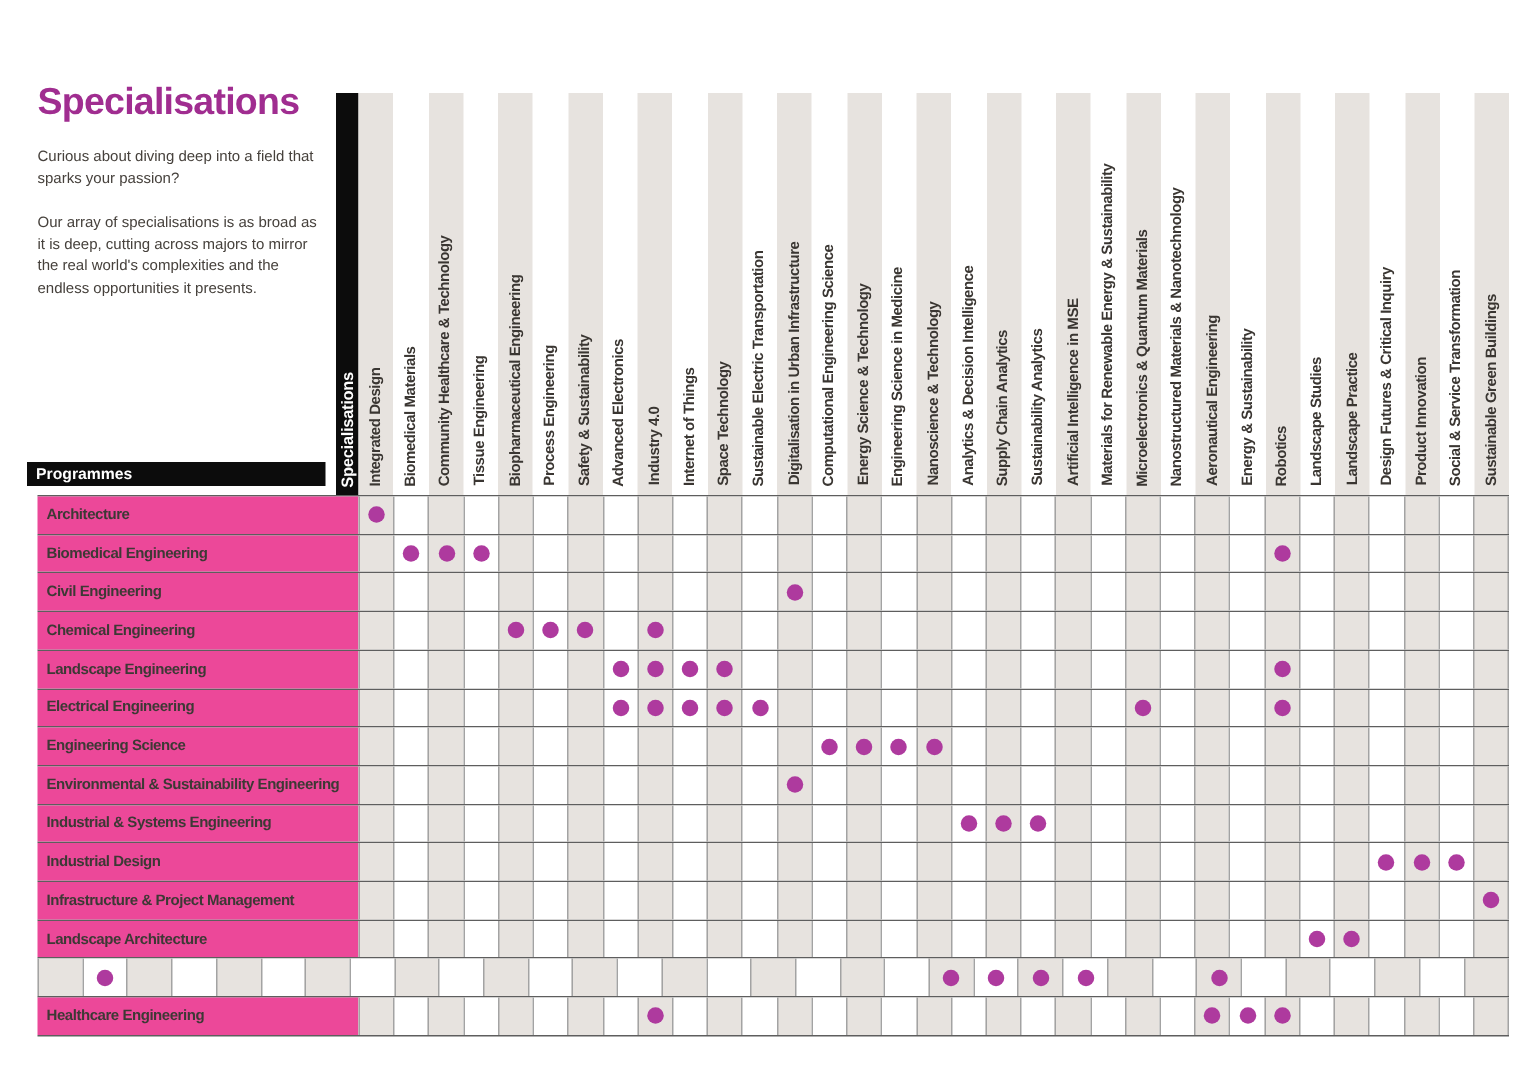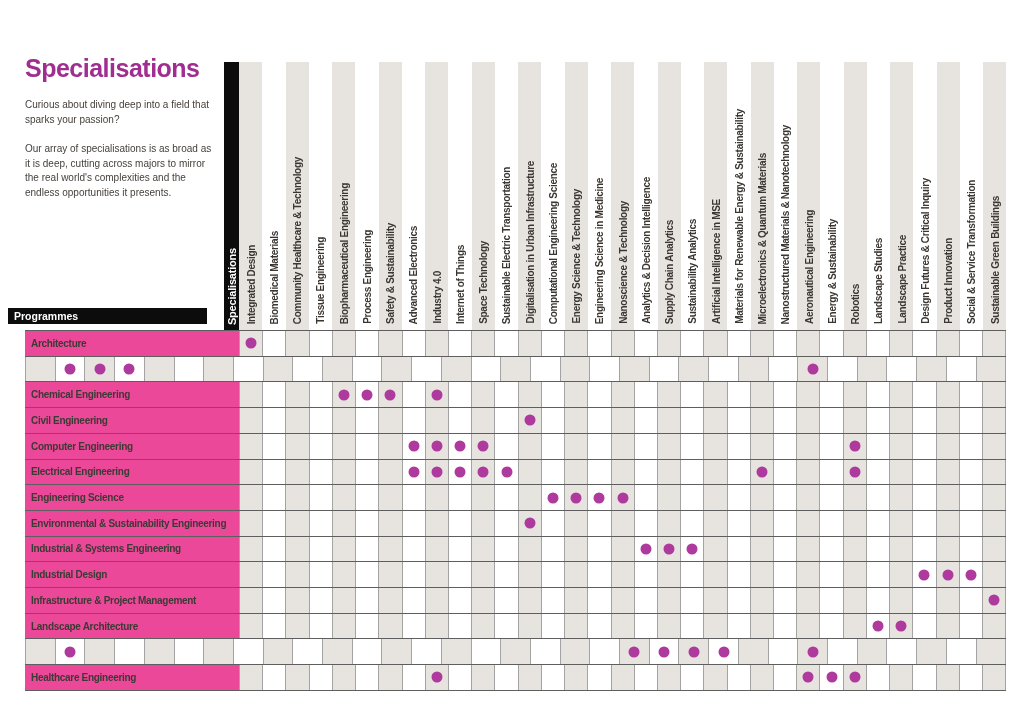--- a/index.html
+++ b/index.html
@@ -41,21 +41,21 @@
   .hcol.stripe{background:#e7e3df;}
   .hlabel{
     position:absolute;bottom:6px;left:50%;
     transform:translateX(-50%) rotate(180deg);
     writing-mode:vertical-rl;
     font-size:10px;font-weight:bold;color:#3a3632;
     white-space:nowrap;letter-spacing:-0.3px;
   }
   
   .prog-bar{
-    position:absolute;left:8px;top:308px;width:199px;height:16px;
+    position:absolute;left:18px;top:308px;width:199px;height:16px;
     background:#0c0c0c;color:#ffffff;
     font-size:10.5px;font-weight:bold;line-height:16px;
     padding-left:6px;box-sizing:border-box;
   }
   
   .table{
     position:absolute;left:25px;top:330px;width:981px;
     border-top:1px solid #5e5e5e;
   }
   .row{
@@ -237,55 +237,94 @@
         <div class="cell"></div>
         <div class="cell stripe"></div>
         <div class="cell"></div>
         <div class="cell stripe"></div>
         <div class="cell"></div>
         <div class="cell stripe"></div>
         <div class="cell"></div>
         <div class="cell stripe"></div>
       </div>
       <div class="row">
-        <div class="cell stripe"></div>
-        <div class="cell">
-          <div class="dot"></div>
-        </div>
-        <div class="cell stripe">
-          <div class="dot"></div>
-        </div>
-        <div class="cell">
-          <div class="dot"></div>
-        </div>
-        <div class="cell stripe"></div>
-        <div class="cell"></div>
-        <div class="cell stripe"></div>
-        <div class="cell"></div>
-        <div class="cell stripe"></div>
-        <div class="cell"></div>
-        <div class="cell stripe"></div>
-        <div class="cell"></div>
-        <div class="cell stripe"></div>
-        <div class="cell"></div>
-        <div class="cell stripe"></div>
-        <div class="cell"></div>
-        <div class="cell stripe"></div>
-        <div class="cell"></div>
-        <div class="cell stripe"></div>
-        <div class="cell"></div>
-        <div class="cell stripe"></div>
-        <div class="cell"></div>
-        <div class="cell stripe"></div>
-        <div class="cell"></div>
-        <div class="cell stripe"></div>
-        <div class="cell"></div>
-        <div class="cell stripe">
-          <div class="dot"></div>
-        </div>
+        <div class="rlabel">Biomedical Engineering</div>
+        <div class="cell stripe"></div>
+        <div class="cell">
+          <div class="dot"></div>
+        </div>
+        <div class="cell stripe">
+          <div class="dot"></div>
+        </div>
+        <div class="cell">
+          <div class="dot"></div>
+        </div>
+        <div class="cell stripe"></div>
+        <div class="cell"></div>
+        <div class="cell stripe"></div>
+        <div class="cell"></div>
+        <div class="cell stripe"></div>
+        <div class="cell"></div>
+        <div class="cell stripe"></div>
+        <div class="cell"></div>
+        <div class="cell stripe"></div>
+        <div class="cell"></div>
+        <div class="cell stripe"></div>
+        <div class="cell"></div>
+        <div class="cell stripe"></div>
+        <div class="cell"></div>
+        <div class="cell stripe"></div>
+        <div class="cell"></div>
+        <div class="cell stripe"></div>
+        <div class="cell"></div>
+        <div class="cell stripe"></div>
+        <div class="cell"></div>
+        <div class="cell stripe"></div>
+        <div class="cell"></div>
+        <div class="cell stripe">
+          <div class="dot"></div>
+        </div>
+        <div class="cell"></div>
+        <div class="cell stripe"></div>
+        <div class="cell"></div>
+        <div class="cell stripe"></div>
+        <div class="cell"></div>
+        <div class="cell stripe"></div>
+      </div>
+      <div class="row">
+        <div class="rlabel">Civil Engineering</div>
+        <div class="cell stripe"></div>
+        <div class="cell"></div>
+        <div class="cell stripe"></div>
+        <div class="cell"></div>
+        <div class="cell stripe"></div>
+        <div class="cell"></div>
+        <div class="cell stripe"></div>
+        <div class="cell"></div>
+        <div class="cell stripe"></div>
+        <div class="cell"></div>
+        <div class="cell stripe"></div>
+        <div class="cell"></div>
+        <div class="cell stripe">
+          <div class="dot"></div>
+        </div>
+        <div class="cell"></div>
+        <div class="cell stripe"></div>
+        <div class="cell"></div>
+        <div class="cell stripe"></div>
+        <div class="cell"></div>
+        <div class="cell stripe"></div>
+        <div class="cell"></div>
+        <div class="cell stripe"></div>
+        <div class="cell"></div>
+        <div class="cell stripe"></div>
+        <div class="cell"></div>
+        <div class="cell stripe"></div>
+        <div class="cell"></div>
+        <div class="cell stripe"></div>
         <div class="cell"></div>
         <div class="cell stripe"></div>
         <div class="cell"></div>
         <div class="cell stripe"></div>
         <div class="cell"></div>
         <div class="cell stripe"></div>
       </div>
       <div class="row">
         <div class="rlabel">Chemical Engineering</div>
         <div class="cell stripe"></div>
@@ -324,59 +363,21 @@
         <div class="cell"></div>
         <div class="cell stripe"></div>
         <div class="cell"></div>
         <div class="cell stripe"></div>
         <div class="cell"></div>
         <div class="cell stripe"></div>
         <div class="cell"></div>
         <div class="cell stripe"></div>
       </div>
       <div class="row">
-        <div class="rlabel">Civil Engineering</div>
-        <div class="cell stripe"></div>
-        <div class="cell"></div>
-        <div class="cell stripe"></div>
-        <div class="cell"></div>
-        <div class="cell stripe"></div>
-        <div class="cell"></div>
-        <div class="cell stripe"></div>
-        <div class="cell"></div>
-        <div class="cell stripe"></div>
-        <div class="cell"></div>
-        <div class="cell stripe"></div>
-        <div class="cell"></div>
-        <div class="cell stripe">
-          <div class="dot"></div>
-        </div>
-        <div class="cell"></div>
-        <div class="cell stripe"></div>
-        <div class="cell"></div>
-        <div class="cell stripe"></div>
-        <div class="cell"></div>
-        <div class="cell stripe"></div>
-        <div class="cell"></div>
-        <div class="cell stripe"></div>
-        <div class="cell"></div>
-        <div class="cell stripe"></div>
-        <div class="cell"></div>
-        <div class="cell stripe"></div>
-        <div class="cell"></div>
-        <div class="cell stripe"></div>
-        <div class="cell"></div>
-        <div class="cell stripe"></div>
-        <div class="cell"></div>
-        <div class="cell stripe"></div>
-        <div class="cell"></div>
-        <div class="cell stripe"></div>
-      </div>
-      <div class="row">
-        <div class="rlabel">Computer Engineering</div>
+        <div class="rlabel">Landscape Engineering</div>
         <div class="cell stripe"></div>
         <div class="cell"></div>
         <div class="cell stripe"></div>
         <div class="cell"></div>
         <div class="cell stripe"></div>
         <div class="cell"></div>
         <div class="cell stripe"></div>
         <div class="cell">
           <div class="dot"></div>
         </div>

